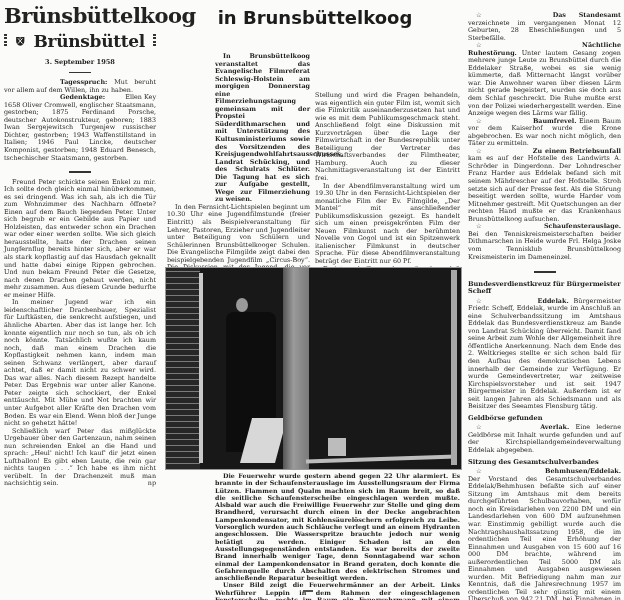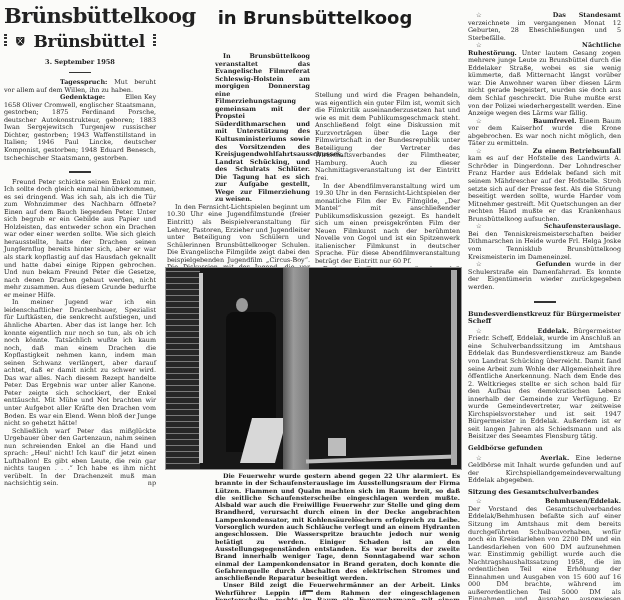--- a/index.html
+++ b/index.html
@@ -130,21 +130,20 @@
     <div class="credit">(BZ-Foto)</div>
   </div>
   <div class="endmark"></div>
 
   <div id="right" class="col">
     <p><span class="star">☆</span> <span class="b">Das Standesamt</span> <span>verzeichnete im vergangenen Monat 12 Geburten, 28 Eheschließungen und 5 Sterbefälle.</span></p>
     <p><span class="star">☆</span> <span class="b">Nächtliche Ruhestörung.</span> <span>Unter lautem Gesang zogen mehrere junge Leute zu Brunsbüttel durch die Eddelaker Straße, wobei es sie wenig kümmerte, daß Mitternacht längst vorüber war. Die Anwohner waren über diesen Lärm nicht gerade begeistert, wurden sie doch aus dem Schlaf geschreckt. Die Ruhe mußte erst von der Polizei wiederhergestellt werden. Eine Anzeige wegen des Lärms war fällig.</span></p>
     <p><span class="star">☆</span> <span class="b">Baumfrevel.</span> <span>Einem Baum vor dem Kaiserhof wurde die Krone abgebrochen. Es war noch nicht möglich, den Täter zu ermitteln.</span></p>
     <p><span class="star">☆</span> <span class="b">Zu einem Betriebsunfall</span> <span>kam es auf der Hofstelle des Landwirts A. Schröder in Dingerdonn. Der Lohndrescher Franz Harder aus Eddelak befand sich mit seinem Mähdrescher auf der Hofstelle. Stroh setzte sich auf der Presse fest. Als die Störung beseitigt werden sollte, wurde Harder vom Mitnehmer gestreift. Mit Quetschungen an der rechten Hand mußte er das Krankenhaus Brunsbüttelkoog aufsuchen.</span></p>
     <p><span class="star">☆</span> <span class="b">Schaufensterauslage.</span> <span>Bei den Tenniskreismeisterschaften beider Dithmarschen in Heide wurde Frl. Helga Joske vom Tennisklub Brunsbüttelkoog Kreismeisterin im Dameneinzel.</span></p>
-    <p><span class="star">☆</span> <span class="b">Gefunden</span> <span>wurde in der Schulerstraße ein Damenfahrrad. Es konnte der Eigentümerin wieder zurückgegeben werden.</span></p>
 
     <div class="rule" style="margin:10px auto 8px"></div>
 
     <div class="sub-head">Bundesverdienstkreuz für Bürgermeister Scheff</div>
     <p><span class="star">☆</span> <span class="b">Eddelak.</span> <span>Bürgermeister Friedr. Scheff, Eddelak, wurde im Anschluß an eine Schulverbandssitzung im Amtshaus Eddelak das Bundesverdienstkreuz am Bande von Landrat Schücking überreicht. Damit fand seine Arbeit zum Wohle der Allgemeinheit ihre öffentliche Anerkennung. Nach dem Ende des 2. Weltkrieges stellte er sich schon bald für den Aufbau des demokratischen Lebens innerhalb der Gemeinde zur Verfügung. Er wurde Gemeindevertreter, war zeitweise Kirchspielsvorsteher und ist seit 1947 Bürgermeister in Eddelak. Außerdem ist er seit langen Jahren als Schiedsmann und als Beisitzer des Seeamtes Flensburg tätig.</span></p>
 
     <div class="sub-head">Geldbörse gefunden</div>
     <p><span class="star">☆</span> <span class="b">Averlak.</span> <span>Eine lederne Geldbörse mit Inhalt wurde gefunden und auf der Kirchspiellandgemeindeverwaltung Eddelak abgegeben.</span></p>
 
     <div class="sub-head">Sitzung des Gesamtschulverbandes</div>

